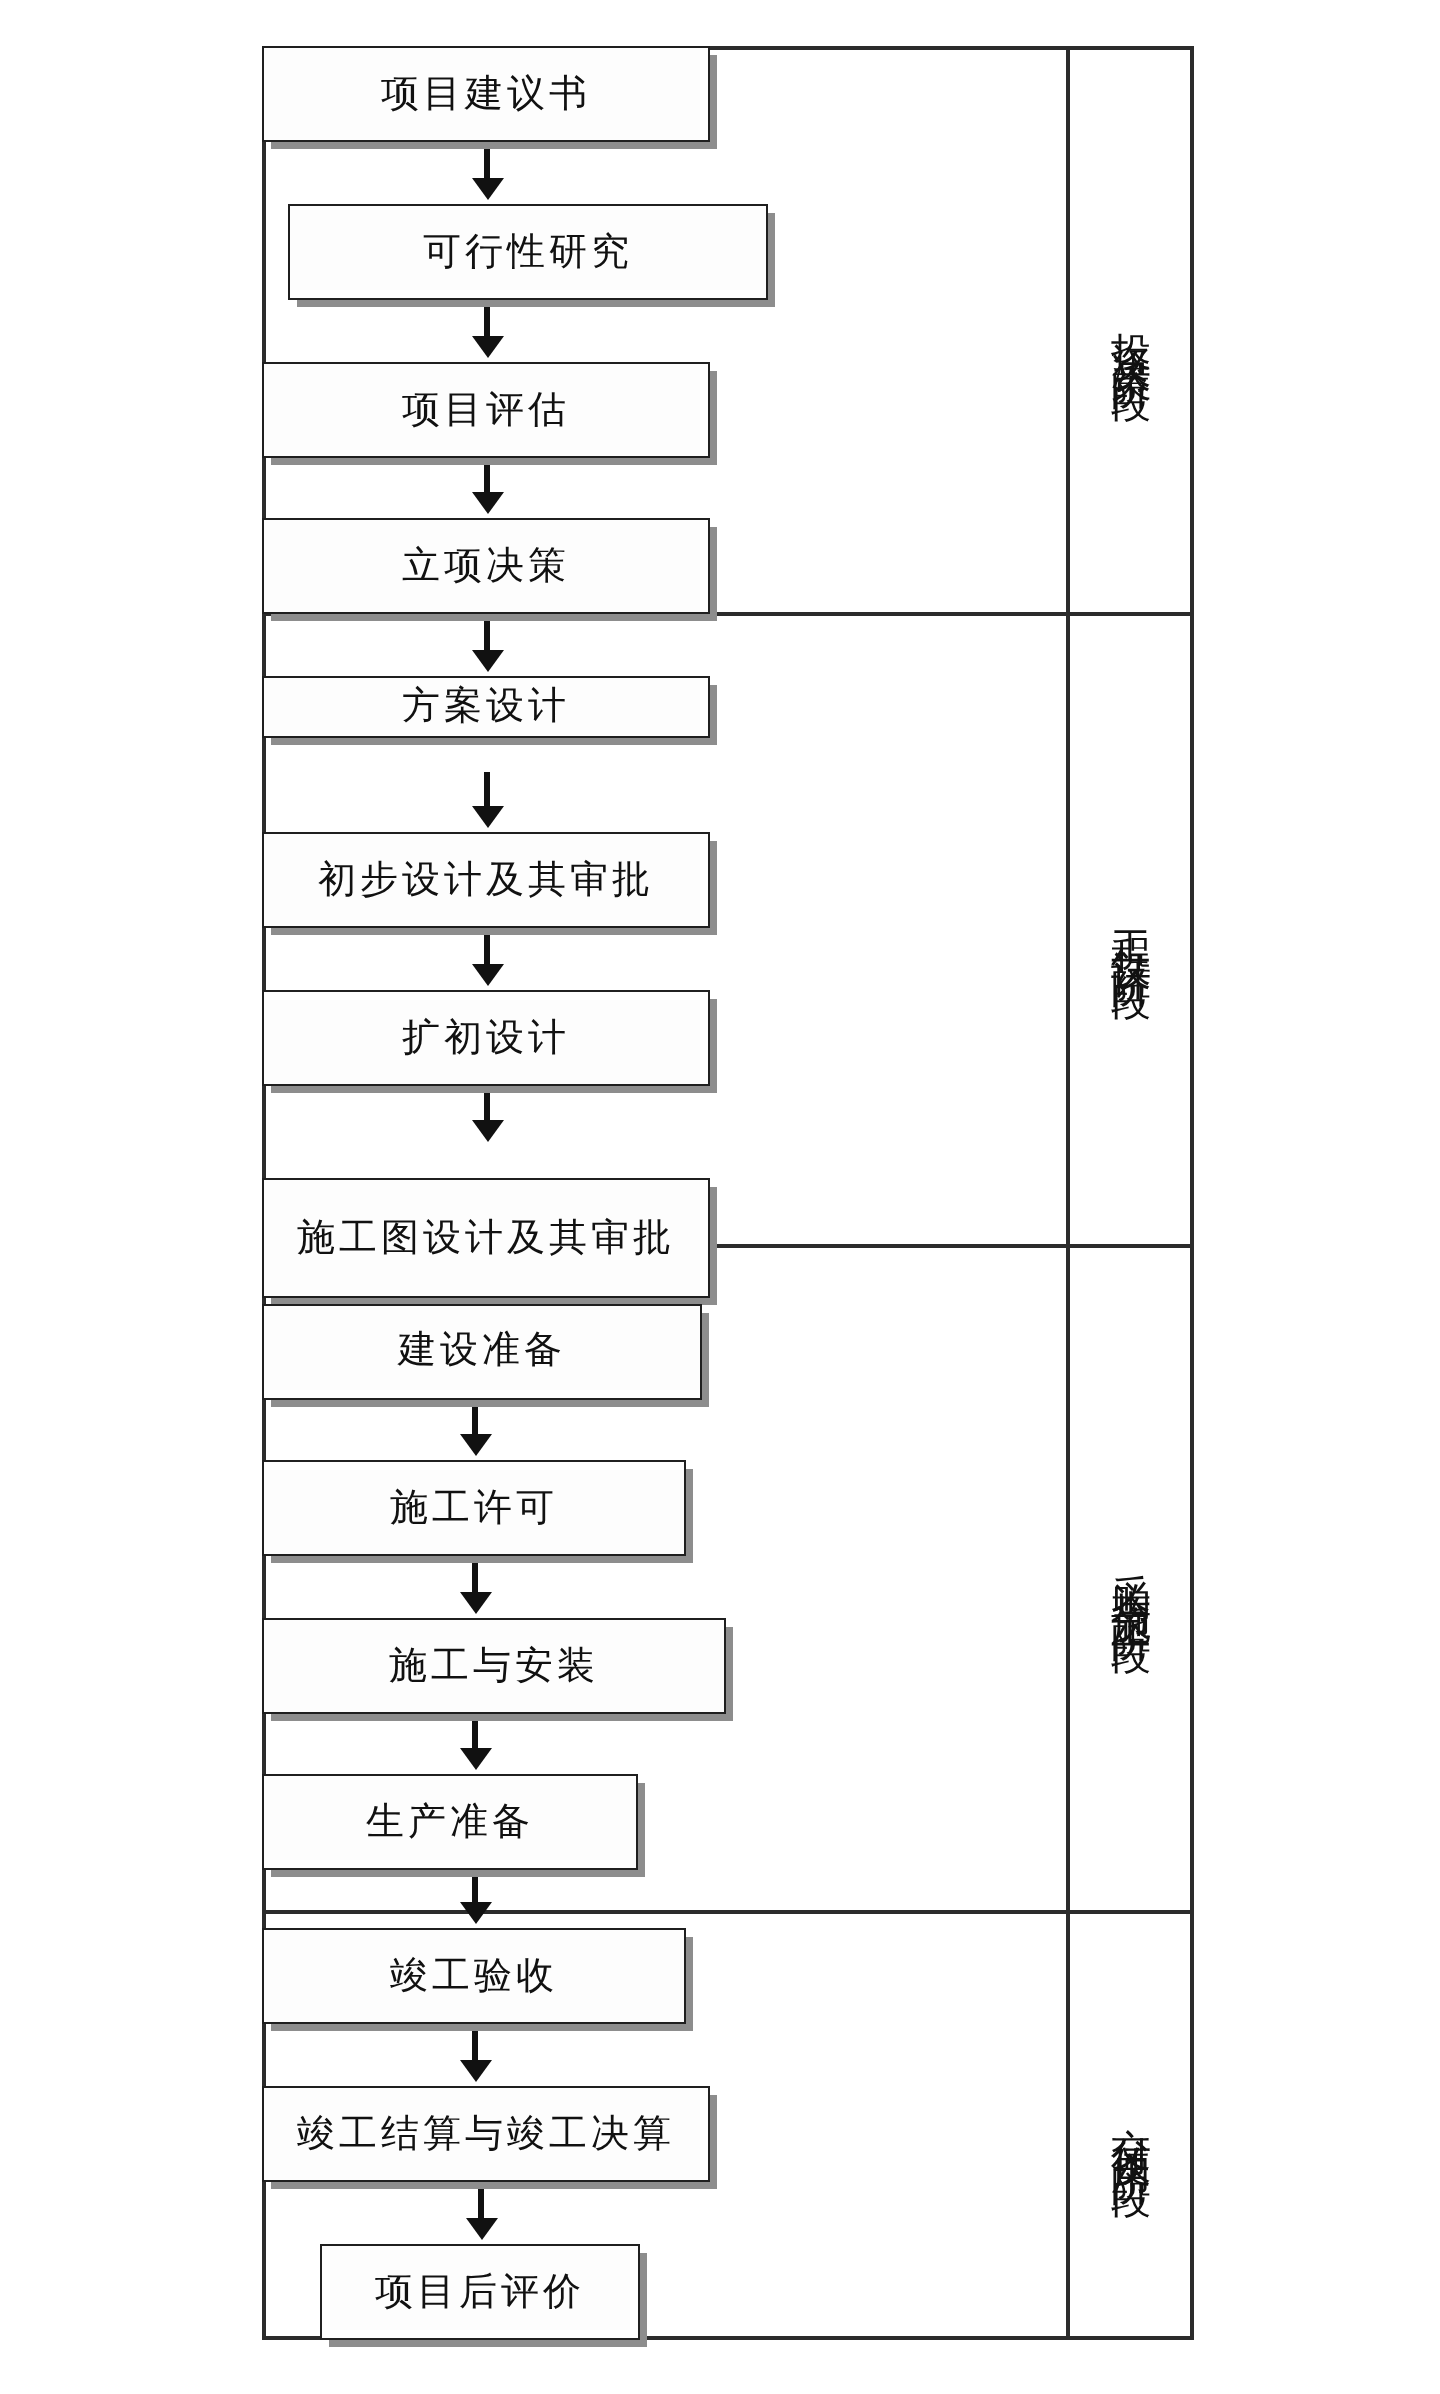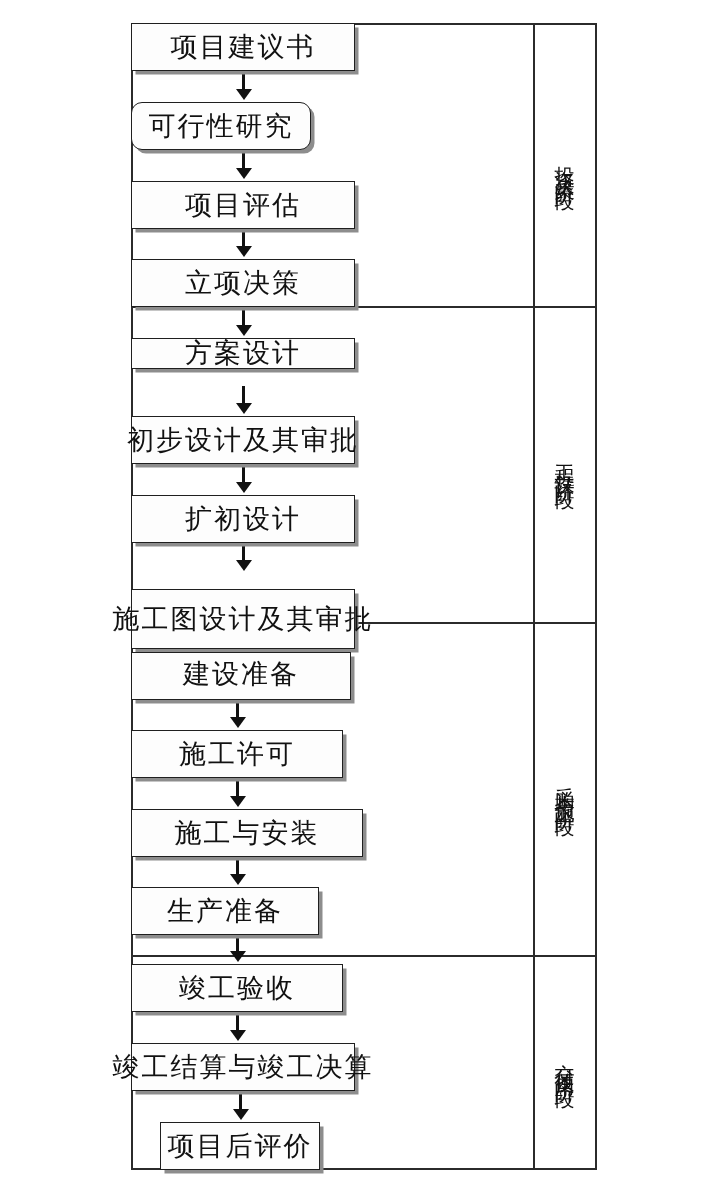--- a/index.html
+++ b/index.html
@@ -51,21 +51,21 @@
   .node {
     position: absolute;
     box-sizing: border-box;
     background: #fdfdfd;
     border: 1.6px solid #1f1f1f;
     box-shadow: 4px 4px 0 -0.5px #8d8d8d;
     display: flex;
     align-items: center;
     justify-content: center;
     color: #111111;
-    font-size: 27px;
+    font-size: 19px;
     letter-spacing: 2px;
     white-space: nowrap;
     line-height: 1;
   }
 
   
   .arrow {
     position: absolute;
     width: 3px;
     background: #111111;
@@ -126,21 +126,21 @@
       <div class="arrow" style="left: 236px; top: 700px; height: 19px;"></div>
       <div class="arrow" style="left: 236px; top: 778px; height: 20px;"></div>
       <div class="arrow" style="left: 236px; top: 857px; height: 19px;"></div>
       <div class="arrow" style="left: 236px; top: 935px; height: 18px;"></div>
       <div class="arrow" style="left: 236px; top: 1012px; height: 20px;"></div>
       <div class="arrow" style="left: 239px; top: 1091px; height: 20px;"></div>
     </div>
 
   <div id="node-layer">
       <div class="node" style="left: 131px; top: 23px; width: 224px; height: 48px;">项目建议书</div>
-      <div class="node" style="left: 131px; top: 102px; width: 180px; height: 48px; border-radius: 11px;">可行性研究</div>
+      <div class="node" style="left: 144px; top: 102px; width: 240px; height: 48px;">可行性研究</div>
       <div class="node" style="left: 131px; top: 181px; width: 224px; height: 48px;">项目评估</div>
       <div class="node" style="left: 131px; top: 259px; width: 224px; height: 48px;">立项决策</div>
       <div class="node" style="left: 131px; top: 338px; width: 224px; height: 31px;">方案设计</div>
       <div class="node" style="left: 131px; top: 416px; width: 224px; height: 48px; text-align: right;">初步设计及其审批</div>
       <div class="node" style="left: 131px; top: 495px; width: 224px; height: 48px;">扩初设计</div>
       <div class="node" style="left: 131px; top: 565px; width: 224px; height: 60px; margin-top: 24px;">施工图设计及其审批</div>
       <div class="node" style="left: 131px; top: 652px; width: 220px; height: 48px; font-family: Liberation Mono, monospace;">建设准备</div>
       <div class="node" style="left: 131px; top: 730px; width: 212px; height: 48px;">施工许可</div>
       <div class="node" style="left: 131px; top: 809px; width: 232px; height: 48px;">施工与安装</div>
       <div class="node" style="left: 131px; top: 887px; width: 188px; height: 48px;">生产准备</div>

